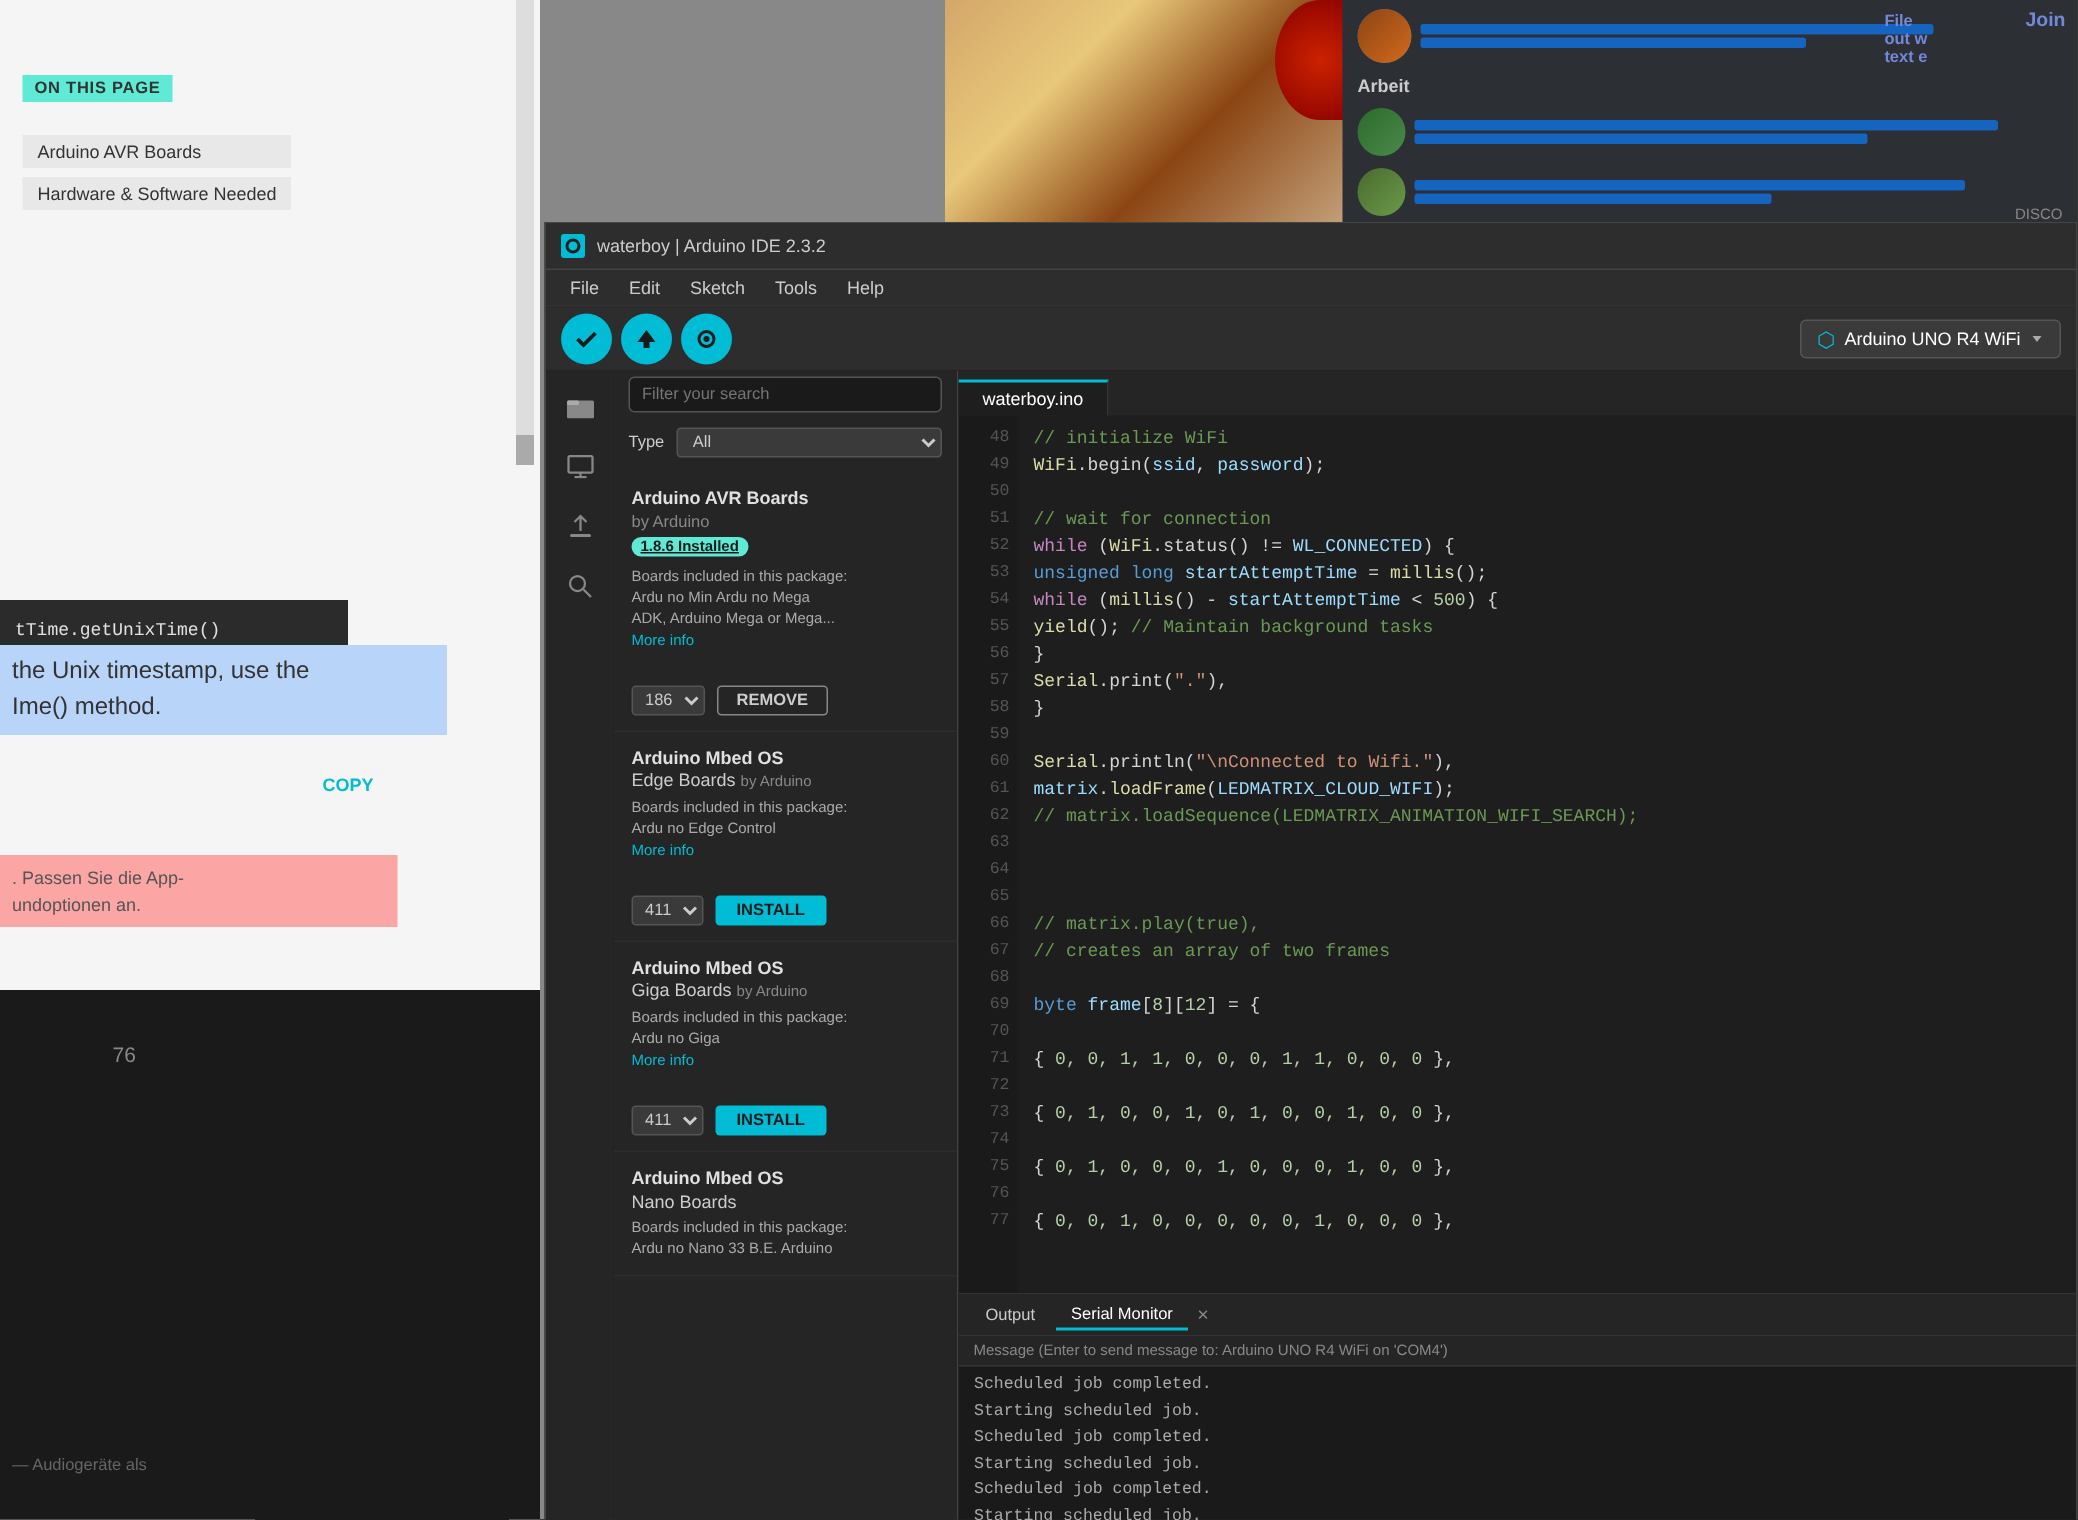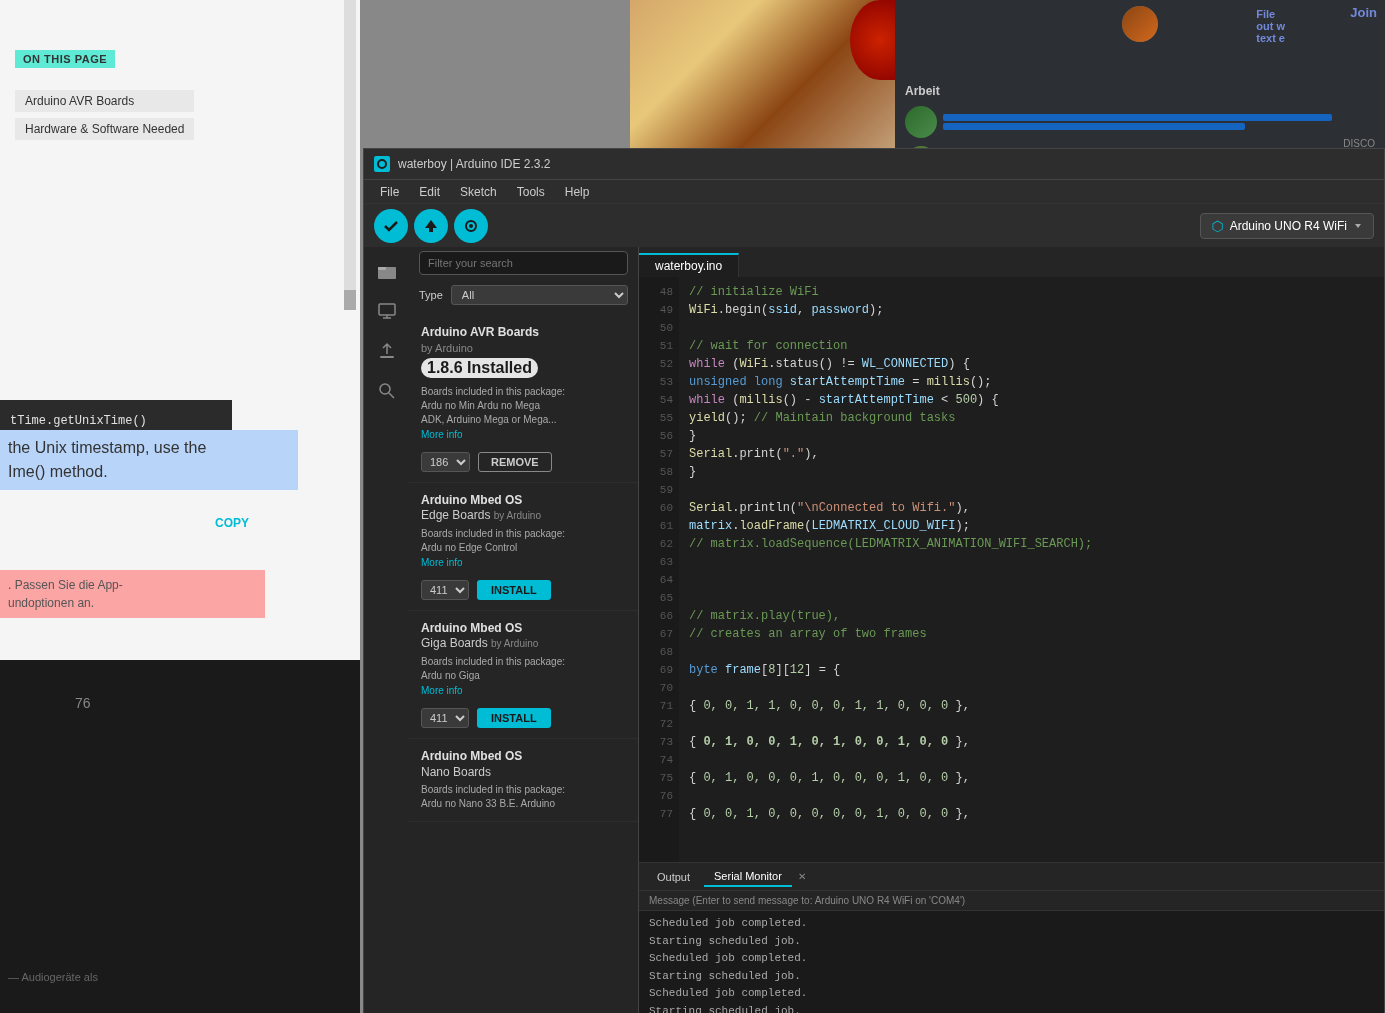--- a/index.html
+++ b/index.html
@@ -337,27 +337,28 @@
     }
 
     .board-by {
       color: #888;
       font-size: 11px;
       margin-top: 1px;
     }
 
     .board-badge {
       display: inline-block;
-      background: #e5e5e5;
+      background: #5eead4;
       color: #1a1a1a;
-      font-size: 16px;
+      font-size: 10px;
       padding: 1px 6px;
       border-radius: 10px;
       margin: 4px 0;
       font-weight: bold;
+      text-decoration: underline;
     }
 
     .board-desc {
       color: #aaa;
       font-size: 10px;
       line-height: 1.4;
       margin-top: 3px;
     }
 
     .board-more {
@@ -365,21 +366,21 @@
       font-size: 10px;
       cursor: pointer;
       display: block;
       margin-top: 2px;
     }
 
     .board-controls {
       display: flex;
       align-items: flex-start;
       gap: 8px;
-      margin-top: 12px;
+      margin-top: 24px;
     }
 
     .board-version-select {
       background: #3a3a3a;
       border: 1px solid #555;
       color: #ccc;
       font-size: 11px;
       padding: 2px 4px;
       border-radius: 3px;
     }
@@ -584,21 +585,21 @@
       <span>— Audiogeräte als</span>
     </div>
   </div>
 </div>
 
 <div class="top-right-image">
   <div class="top-right-red"></div>
 </div>
 
 <div class="discord-panel">
-  <div style="padding:6px 10px;display:flex;align-items:center;gap:18px;flex-direction:column;">
+  <div style="padding:6px 10px;display:flex;align-items:center;gap:6px;">
     <div style="width:36px;height:36px;background:#7a6a5a;border-radius:50%;overflow:hidden;flex-shrink:0;">
       <div style="width:100%;height:100%;background:linear-gradient(135deg,#8b4513,#d2691e);border-radius:50%;"></div>
     </div>
     <div style="flex:1;display:flex;flex-direction:column;gap:2px;">
       <div style="height:7px;background:#1565c0;border-radius:2px;width:80%;"></div>
       <div style="height:7px;background:#1565c0;border-radius:2px;width:60%;"></div>
     </div>
     <button class="discord-join-btn">Join</button>
   </div>
 
@@ -818,21 +819,21 @@
           <span class="code-line">&nbsp;</span>
           <span class="code-line">&nbsp;</span>
           <span class="code-line">&nbsp;</span>
           <span class="code-line">    <span style="color:#6a9955;">// matrix.play(true),</span></span>
           <span class="code-line">    <span style="color:#6a9955;">// creates an array of two frames</span></span>
           <span class="code-line">&nbsp;</span>
           <span class="code-line">    <span style="color:#569cd6;">byte</span><span style="color:#d4d4d4;"> </span><span style="color:#9cdcfe;">frame</span><span style="color:#d4d4d4;">[</span><span style="color:#b5cea8;">8</span><span style="color:#d4d4d4;">][</span><span style="color:#b5cea8;">12</span><span style="color:#d4d4d4;">] = {</span></span>
           <span class="code-line">&nbsp;</span>
           <span class="code-line">        <span style="color:#d4d4d4;">{ </span><span style="color:#b5cea8;">0, 0, 1, 1, 0, 0, 0, 1, 1, 0, 0, 0</span><span style="color:#d4d4d4;"> },</span></span>
           <span class="code-line">&nbsp;</span>
-          <span class="code-line">        <span style="color:#d4d4d4;">{ </span><span style="color:#b5cea8;font-weight:bold;">0, 1, 0, 0, 1, 0, 1, 0, 0, 1, 0, 0</span><span style="color:#d4d4d4;"> },</span></span>
+          <span class="code-line">        <span style="color:#d4d4d4;">{ </span><span style="color:#b5cea8;">0, 1, 0, 0, 1, 0, 1, 0, 0, 1, 0, 0</span><span style="color:#d4d4d4;"> },</span></span>
           <span class="code-line">&nbsp;</span>
           <span class="code-line">        <span style="color:#d4d4d4;">{ </span><span style="color:#b5cea8;">0, 1, 0, 0, 0, 1, 0, 0, 0, 1, 0, 0</span><span style="color:#d4d4d4;"> },</span></span>
           <span class="code-line">&nbsp;</span>
           <span class="code-line">        <span style="color:#d4d4d4;">{ </span><span style="color:#b5cea8;">0, 0, 1, 0, 0, 0, 0, 0, 1, 0, 0, 0</span><span style="color:#d4d4d4;"> },</span></span>
         </div>
       </div>
 
       <div class="output-panel">
         <div class="output-tabs">
           <div class="output-tab">Output</div>

